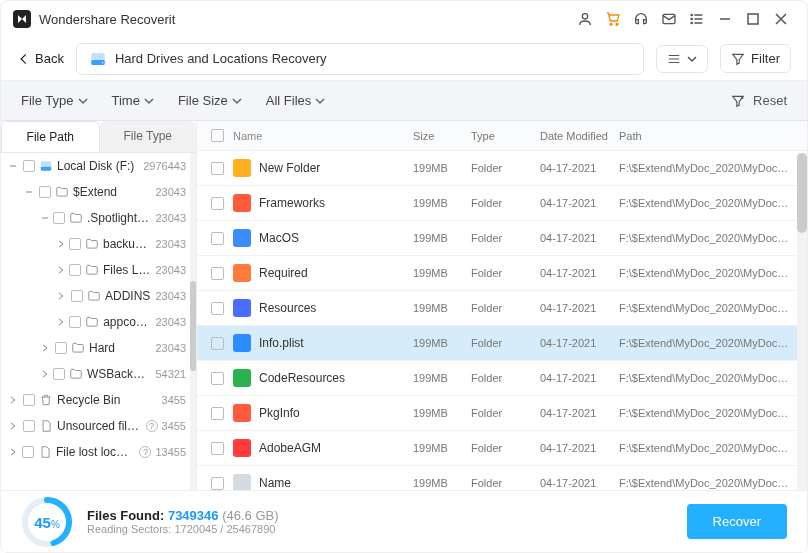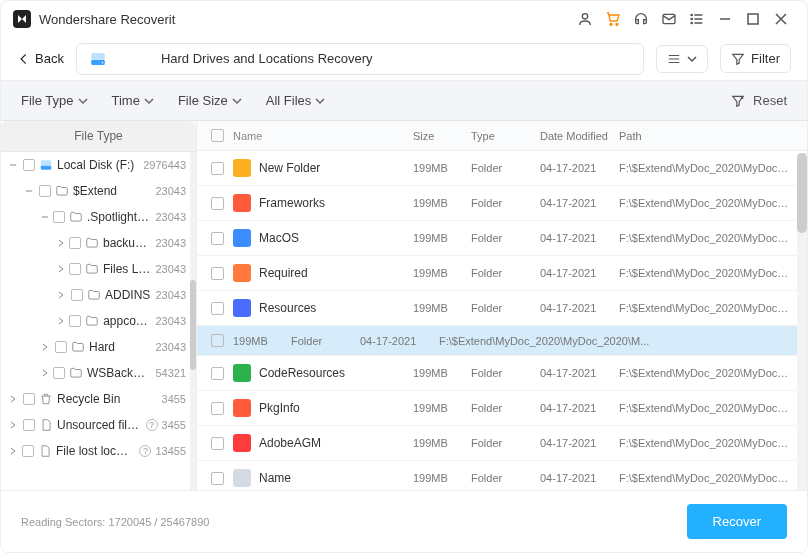--- a/index.html
+++ b/index.html
@@ -11,21 +11,21 @@
 .titlebar-title { font-size: 13px; color: #333; }
 .titlebar-spacer { flex: 1; }
 .titlebar-icon { width: 28px; height: 28px; display: flex; align-items: center; justify-content: center; cursor: pointer; color: #555; }
 .titlebar-icon.cart { color: #ff8a00; }
 
 
 .toolbar { height: 44px; display: flex; align-items: center; padding: 0 16px; gap: 12px; border-bottom: 1px solid #eee; }
 .back-btn { display: flex; align-items: center; gap: 4px; font-size: 13px; color: #222; cursor: pointer; }
 .breadcrumb { display: flex; align-items: center; gap: 8px; border: 1px solid #e5e5e5; border-radius: 6px; padding: 6px 12px; flex: 1; }
 .drive-icon { width: 18px; height: 18px; }
-.breadcrumb-text { font-size: 13px; color: #333; margin-left: 46px; }
+.breadcrumb-text { font-size: 13px; color: #333; }
 .toolbar-ctrl { display: flex; align-items: center; gap: 6px; border: 1px solid #e5e5e5; border-radius: 6px; padding: 6px 10px; font-size: 13px; color: #333; cursor: pointer; }
 .search-box { flex: 0 0 140px; display: flex; align-items: center; gap: 6px; border: 1px solid #e5e5e5; border-radius: 6px; padding: 6px 8px; }
 .search-box input { border: none; outline: none; width: 100%; font-size: 12px; }
 
 
 .filterbar { height: 40px; background: #f3f5f8; display: flex; align-items: center; padding: 0 20px; gap: 24px; font-size: 13px; color: #444; border-bottom: 1px solid #e5e5e5; }
 .filterbar-item { display: flex; align-items: center; gap: 4px; cursor: pointer; }
 .filterbar-spacer { flex: 1; }
 .reset-btn { display: flex; align-items: center; gap: 8px; cursor: pointer; color: #555; }
 
@@ -203,20 +203,21 @@
         <path d="M17 4l4 4M21 4l-4 4"></path>
       </svg>
     <span>Reset</span>
   </div>
 </div>
 
 <div class="main">
 
   <div class="sidebar">
     <div class="tabstrip">
+      <div class="tab active">File Path</div>
       <div class="tab">File Type</div>
     </div>
     <div class="tree" id="tree">
       <div class="tree-row indent0">
           <span class="tree-expand">
             <svg width="8" height="8" viewBox="0 0 8 8">
               <path d="M1 4h6" stroke="#888"></path>
             </svg>
           </span>
           <span class="tree-chk"></span>
@@ -476,20 +477,24 @@
           </div>
           <div class="col-size">199MB</div>
           <div class="col-type">Folder</div>
           <div class="col-date">04-17-2021</div>
           <div class="col-path">F:\$Extend\MyDoc_2020\MyDoc_2020\M...</div>
         </div>
         <div class="trow selected">
           <div class="col-chk">
             <div class="chk"></div>
           </div>
+          <div class="col-name">
+            <div class="file-ic" style="background:#2a8cff"></div>
+            <span>Info.plist</span>
+          </div>
           <div class="col-size">199MB</div>
           <div class="col-type">Folder</div>
           <div class="col-date">04-17-2021</div>
           <div class="col-path">F:\$Extend\MyDoc_2020\MyDoc_2020\M...</div>
         </div>
         <div class="trow">
           <div class="col-chk">
             <div class="chk"></div>
           </div>
           <div class="col-name">
@@ -542,20 +547,32 @@
         </div>
       </div>
     <div class="table-scrollbar">
         <div class="table-thumb"></div>
       </div>
   </div>
 
 </div>
 
 <div class="footer">
+  <div class="progress-ring">
+    <svg width="52" height="52" viewBox="0 0 52 52">
+      <circle cx="26" cy="26" r="22" fill="none" stroke="#e5eef7" stroke-width="6"></circle>
+      <circle cx="26" cy="26" r="22" fill="none" stroke="#22b0ff" stroke-width="6" stroke-dasharray="62 138" stroke-linecap="round" transform="rotate(-90 26 26)"></circle>
+    </svg>
+    <div class="progress-text"><span>45</span><small>%</small></div>
+  </div>
   <div class="footer-info">
+    <div class="footer-line1">
+      <span>Files Found:</span>
+      <span class="highlight">7349346</span>
+      <span class="muted">(46.6 GB)</span>
+    </div>
     <div class="footer-line2">
       <span>Reading Sectors:</span>
       <span>1720045 / 25467890</span>
     </div>
   </div>
   <button class="recover-btn">Recover</button>
 </div>
 
 </body></html>

